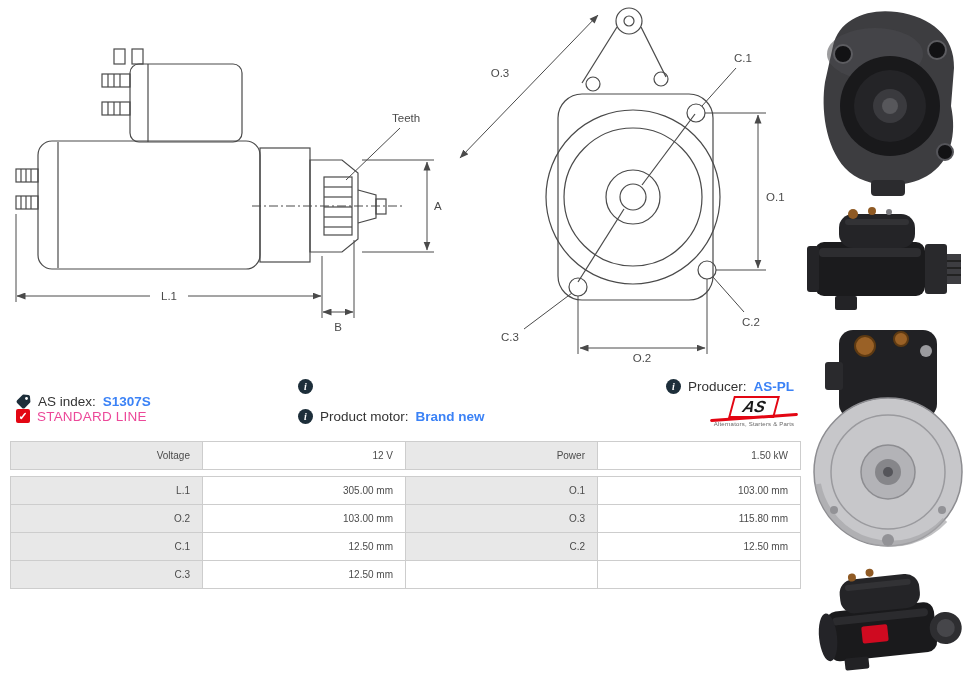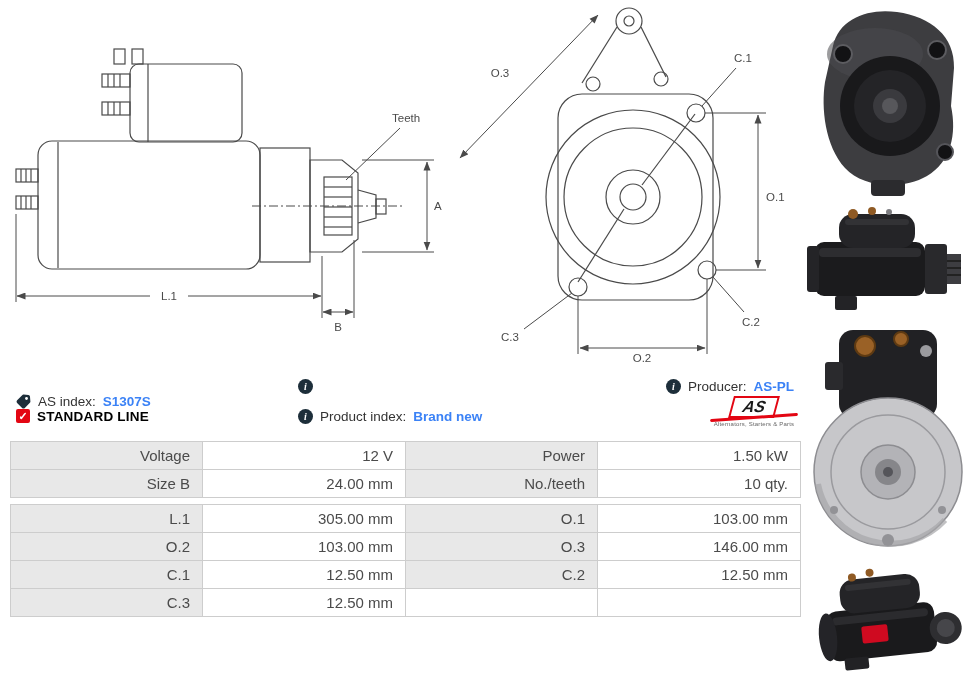--- a/index.html
+++ b/index.html
@@ -13,41 +13,41 @@
   svg text { font-family: "Liberation Sans", sans-serif; font-size: 11.5px; fill: #4a4a4a; }
 
   .photos { position: absolute; left: 802px; top: 2px; width: 172px;
             display: flex; flex-direction: column; align-items: center; gap: 2px; }
 
   .info { position: absolute; left: 10px; top: 372px; width: 788px; height: 66px;
           font-size: 13.5px; color: #333; }
   .info-item { position: absolute; display: flex; align-items: center; gap: 7px; height: 18px; white-space: nowrap; }
   .info-item .lbl { color: #333; }
   .info-item .val { font-weight: bold; color: #3b82f6; }
-  .std-line { color: #000000; font-weight: bold; letter-spacing: .2px; }
+  .std-line { color: #ec4899; font-weight: normal; letter-spacing: .2px; }
   .iicon { width: 15px; height: 15px; border-radius: 50%; background: #1d2e3a; color: #fff;
            font-size: 10px; font-weight: bold; font-style: italic;
            display: flex; align-items: center; justify-content: center; flex: 0 0 15px;
            font-family: "Liberation Serif", serif; }
   .chk { width: 14px; height: 14px; background: #e30613; border-radius: 2px; color: #fff;
          font-size: 11px; font-weight: bold; display: flex; align-items: center;
          justify-content: center; flex: 0 0 14px; }
   .tagicon { display: flex; align-items: center; flex: 0 0 15px; }
 
   .as-logo { position: absolute; left: 694px; top: 24px; width: 100px; text-align: center; }
   .as-box { display: inline-block; border: 2px solid #e30613; transform: skewX(-15deg);
             padding: 0 10px; background: #fff; }
   .as-text { display: inline-block; font-style: italic; font-weight: bold; font-size: 16px; color: #1a1a1a; }
   .as-swoosh { width: 88px; height: 3px; background: #e30613; transform: rotate(-4deg);
                margin: -2px auto 0 auto; border-radius: 2px; }
   .as-tagline { font-size: 6px; color: #666; margin-top: 2px; letter-spacing: .2px; }
 
   .tables { position: absolute; left: 10px; top: 441px; width: 790px; }
   table.spec { border-collapse: collapse; width: 790px; table-layout: fixed; margin-bottom: 6px; }
-  table.spec td { border: 1px solid #cdcdcd; font-size: 15px; color: #4b4b4b; text-align: right;
+  table.spec td { border: 1px solid #cdcdcd; font-size: 10px; color: #4b4b4b; text-align: right;
                   padding: 5px 12px; line-height: 17px; vertical-align: middle; }
   td.lab { background: #e8e8e8; }
   td.val { background: #fff; }
   td.blank { background: #fff; border: none; }
 </style>
 </head>
 <body>
 
 <div class="sheet">
 
@@ -244,21 +244,21 @@
       <span class="val">AS-PL</span>
     </div>
 
     <div class="info-item" style="left:6px; top:35px;">
       <span class="chk">✓</span>
       <span class="std-line">STANDARD LINE</span>
     </div>
 
     <div class="info-item" style="left:288px; top:35px;">
       <span class="iicon">i</span>
-      <span class="lbl">Product index:</span>
+      <span class="lbl">Product motor:</span>
       <span class="val">Brand new</span>
     </div>
 
     <div class="as-logo">
       <div class="as-box">
         <span class="as-text">AS</span>
       </div>
       <div class="as-swoosh"></div>
       <div class="as-tagline">Alternators, Starters &amp; Parts</div>
     </div>
@@ -272,26 +272,20 @@
           <col style="width:192px">
           <col style="width:203px">
         </colgroup>
       <tbody>
         <tr>
           <td class="lab">Voltage</td>
           <td class="val">12 V</td>
           <td class="lab">Power</td>
           <td class="val">1.50 kW</td>
         </tr>
-        <tr>
-          <td class="lab">Size B</td>
-          <td class="val">24.00 mm</td>
-          <td class="lab">No./teeth</td>
-          <td class="val">10 qty.</td>
-        </tr>
       </tbody>
     </table>
 
     <table class="spec">
       <colgroup>
           <col style="width:192px">
           <col style="width:203px">
           <col style="width:192px">
           <col style="width:203px">
         </colgroup>
@@ -299,21 +293,21 @@
         <tr>
           <td class="lab">L.1</td>
           <td class="val">305.00 mm</td>
           <td class="lab">O.1</td>
           <td class="val">103.00 mm</td>
         </tr>
         <tr>
           <td class="lab">O.2</td>
           <td class="val">103.00 mm</td>
           <td class="lab">O.3</td>
-          <td class="val">146.00 mm</td>
+          <td class="val">115.80 mm</td>
         </tr>
         <tr>
           <td class="lab">C.1</td>
           <td class="val">12.50 mm</td>
           <td class="lab">C.2</td>
           <td class="val">12.50 mm</td>
         </tr>
         <tr>
           <td class="lab">C.3</td>
           <td class="val">12.50 mm</td>

